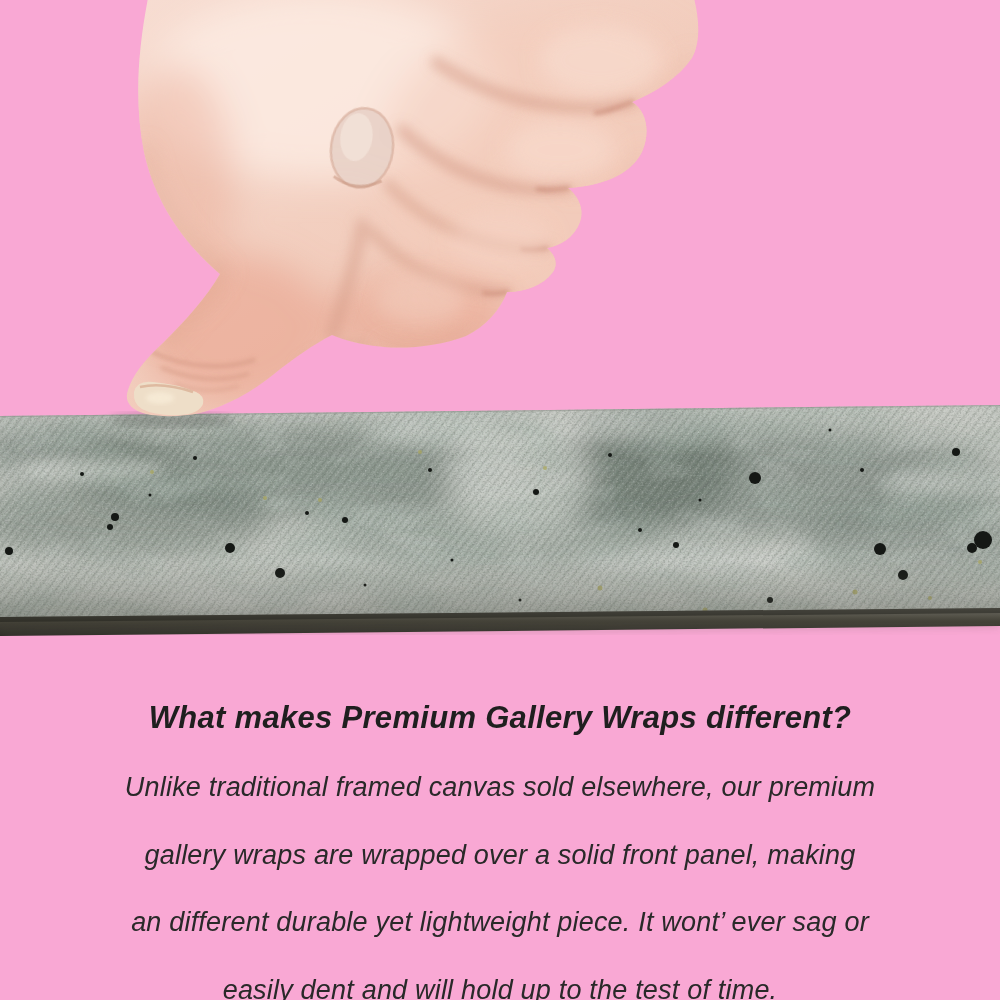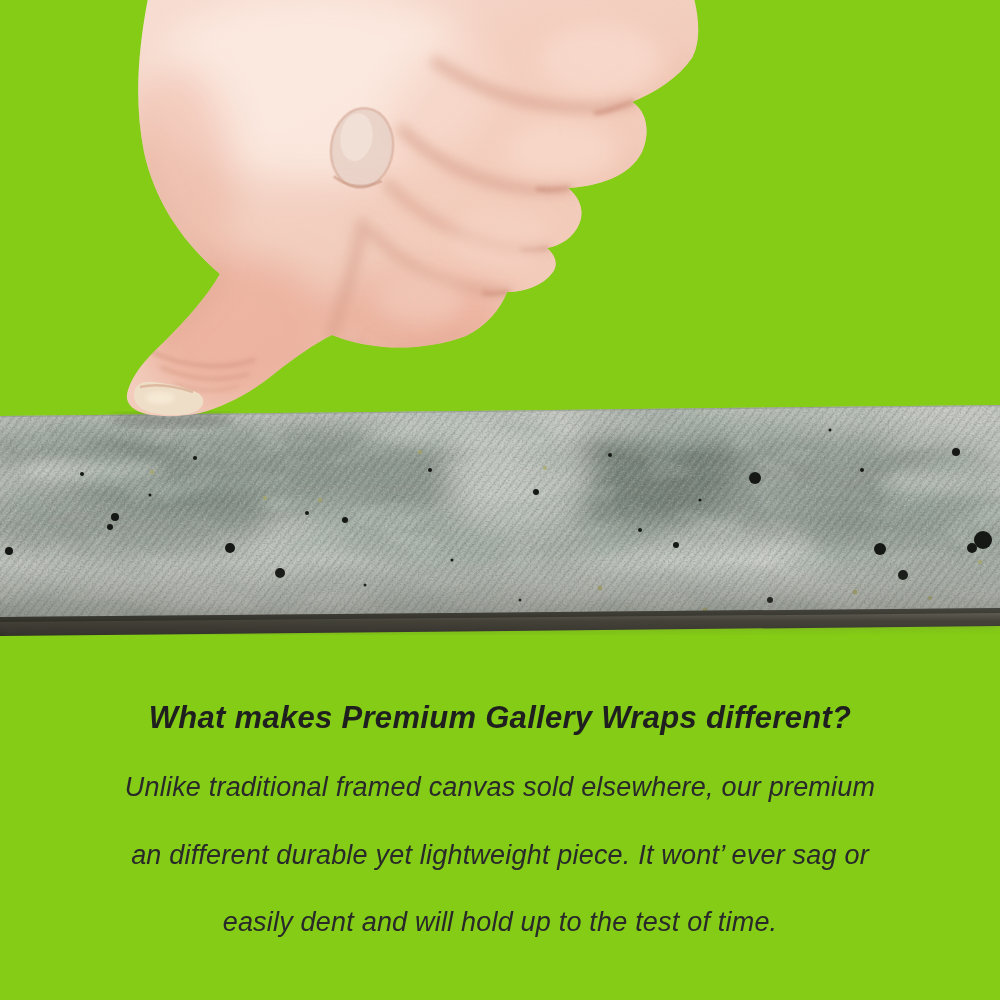--- a/index.html
+++ b/index.html
@@ -1,16 +1,16 @@
 <!DOCTYPE html>
 <html><head>
 <meta charset="utf-8">
 <style>
   html,body{margin:0;padding:0;background:#fff;}
-  .stage{position:relative;width:1000px;height:1000px;background:#84cc16;overflow:hidden;
+  .stage{position:relative;width:1000px;height:1000px;background:#f9a8d4;overflow:hidden;
          font-family:"Liberation Sans",sans-serif;}
   .layer{position:absolute;left:0;top:0;}
   .copy{position:absolute;left:0;right:0;top:696px;text-align:center;color:#262626;}
   .headline{font-style:italic;font-weight:bold;font-size:31px;letter-spacing:.3px;
             color:#1f1f1f;margin:0 0 5px 0;line-height:44px;}
   .body-line{font-style:italic;font-weight:normal;font-size:27px;letter-spacing:.2px;
              line-height:39.5px;color:#292929;margin-top:28px;}
 </style>
 </head>
 <body>
@@ -254,18 +254,19 @@
         <ellipse cx="500" cy="240" rx="50" ry="28" fill="#f7d6c8" opacity="0.5"></ellipse>
         <ellipse cx="420" cy="300" rx="45" ry="25" fill="#f7d6c8" opacity="0.45"></ellipse>
       </g>
     </g>
   </svg>
 
   <div class="copy">
     <div class="headline">What makes Premium Gallery Wraps different?</div>
     <div>
       <div class="body-line">Unlike traditional framed canvas sold elsewhere, our premium</div>
+      <div class="body-line">gallery wraps are wrapped over a solid front panel, making</div>
       <div class="body-line">an different durable yet lightweight piece. It wont’ ever sag or</div>
       <div class="body-line">easily dent and will hold up to the test of time.</div>
     </div>
   </div>
 
 </div>
 
 </body></html>

